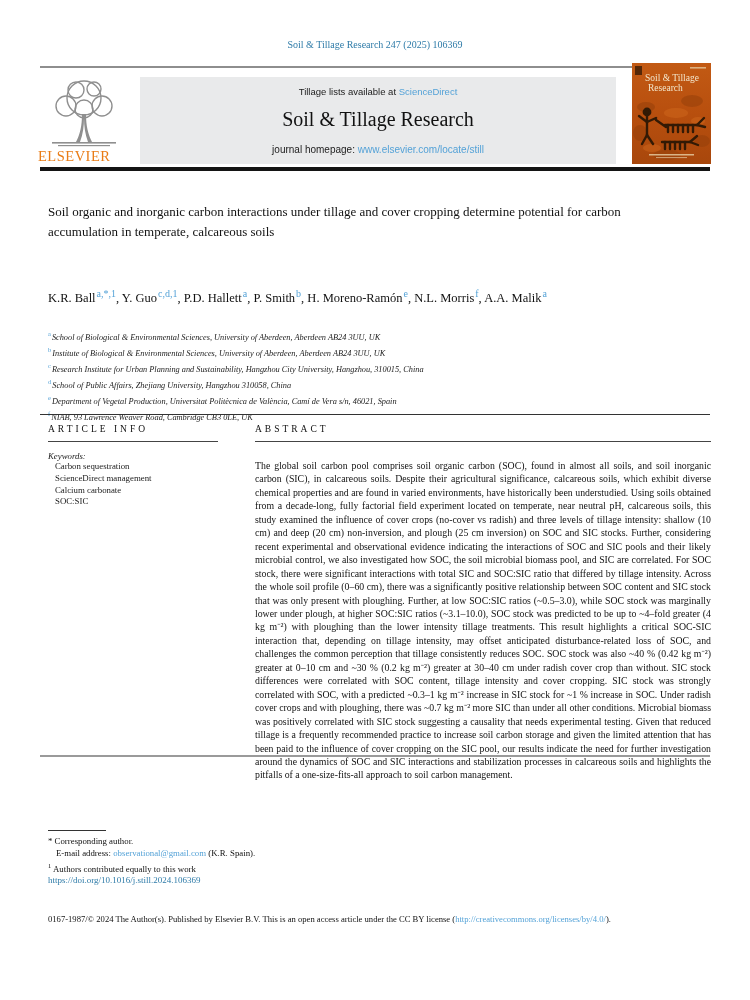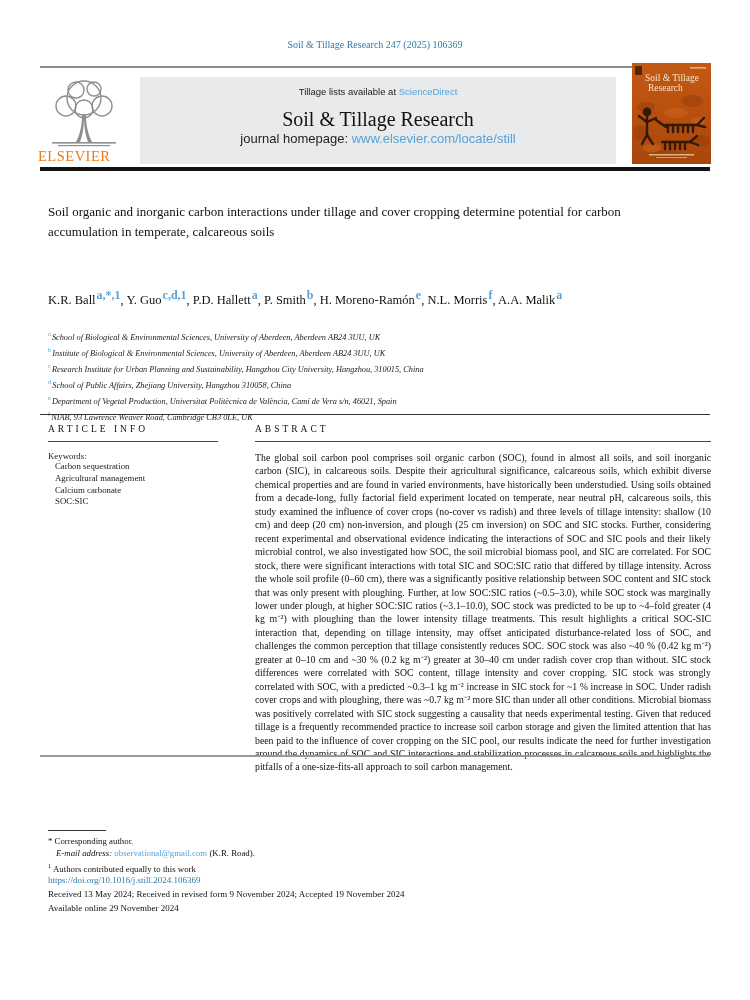--- a/index.html
+++ b/index.html
@@ -13,50 +13,50 @@
 
   
   .logo-box{position:absolute;top:76px;left:38px;width:92px;height:90px;}
   .logo-box svg{display:block;}
   .elsevier-word{font-family:"Liberation Serif",serif;font-size:14.5px;color:#e97c16;
                  letter-spacing:.5px;margin-top:0;}
   .gray-box{position:absolute;top:77px;left:140px;width:476px;height:87px;background:#e9eaeb;
             text-align:center;}
   .contents-line{margin-top:9px;font-size:9.5px;font-family:"Liberation Sans",sans-serif;color:#222;}
   .journal-name{margin-top:11px;font-size:20px;font-family:"Liberation Serif",serif;color:#111;}
-  .homepage-line{font-size:13px;font-family:"Liberation Sans",sans-serif;color:#222;}
+  .homepage-line{margin-top:13px;font-size:10px;font-family:"Liberation Sans",sans-serif;color:#222;}
   .link-light{color:#54a2d7;text-decoration:none;}
   .link-teal{color:#2e7ba8;text-decoration:none;}
   .cover{position:absolute;top:63px;left:632px;width:79px;height:101px;}
   .bar-black{position:absolute;top:167px;left:40px;width:670px;height:4px;background:#141414;}
 
   
   .title{position:absolute;top:202px;left:48px;width:610px;font-size:13px;line-height:1.52;color:#111;}
   .authors{position:absolute;top:286px;left:48px;width:548px;font-size:12.5px;line-height:1.5;color:#111;}
-  .authors sup{color:#54a2d7;font-size:12px;margin-left:1px;font-weight:bold;}
+  .authors sup{color:#54a2d7;font-size:10px;margin-left:1px;}
   .affils{position:absolute;top:328px;left:48px;width:640px;font-size:8.3px;font-style:italic;
           line-height:12.2px;color:#222;}
   .affils sup{color:#54a2d7;font-style:normal;font-size:6.5px;margin-right:1px;}
   .rule-thin-full{position:absolute;top:414px;left:40px;width:670px;height:1px;background:#333;}
 
   
   .col-head{font-size:9.5px;letter-spacing:3px;color:#111;}
   .info-col{position:absolute;top:424px;left:48px;width:175px;}
   .info-rule{margin-top:7px;height:1px;background:#444;width:170px;}
-  .kw-label{margin-top:9px;font-size:8.8px;}
+  .kw-label{margin-top:9px;font-size:8.8px;font-style:italic;}
   .kw-item{font-size:8.8px;line-height:11.8px;margin-left:7px;}
   .abs-col{position:absolute;top:424px;left:255px;width:456px;}
   .abs-rule{margin-top:7px;height:1px;background:#444;width:456px;}
-  .abs-text{margin-top:9px;font-size:9.8px;line-height:13.45px;text-align:justify;color:#111;}
+  .abs-text{margin-top:17px;font-size:9.8px;line-height:13.45px;text-align:justify;color:#111;}
   .rule-end{position:absolute;top:755px;left:40px;width:670px;height:2px;background:#9a9a9a;}
 
   
   .fn-rule{position:absolute;top:830px;left:48px;width:58px;height:1px;background:#333;}
   .footnotes{position:absolute;top:835px;left:48px;width:620px;font-size:8.8px;line-height:12.4px;color:#111;}
-  .footnotes .em{font-style:italic;}
+  .footnotes .em{}
   .footnotes sup{font-size:6.5px;}
   .fn-indent{padding-left:8px;}
 
   
   .doi{position:absolute;top:875px;left:48px;font-size:9px;}
   .dates{position:absolute;top:888px;left:48px;width:640px;font-size:9px;line-height:13.5px;color:#111;}
   .copyright{position:absolute;top:914px;left:48px;width:665px;font-size:8.6px;color:#111;}
 </style>
 </head>
 <body>
@@ -169,41 +169,40 @@
     <div><sup>f</sup><span>NIAB, 93 Lawrence Weaver Road, Cambridge CB3 0LE, UK</span></div>
   </div>
 
   <div class="rule-thin-full"></div>
 
   <div class="info-col">
     <div class="col-head">ARTICLE INFO</div>
     <div class="info-rule"></div>
     <div class="kw-label">Keywords:</div>
     <div class="kw-item">Carbon sequestration</div>
-    <div class="kw-item">Agricultural management</div>
+    <div class="kw-item">ScienceDirect management</div>
     <div class="kw-item">Calcium carbonate</div>
     <div class="kw-item">SOC:SIC</div>
   </div>
 
   <div class="abs-col">
     <div class="col-head">ABSTRACT</div>
     <div class="abs-rule"></div>
     <div class="abs-text">The global soil carbon pool comprises soil organic carbon (SOC), found in almost all soils, and soil inorganic carbon (SIC), in calcareous soils. Despite their agricultural significance, calcareous soils, which exhibit diverse chemical properties and are found in varied environments, have historically been understudied. Using soils obtained from a decade-long, fully factorial field experiment located on temperate, near neutral pH, calcareous soils, this study examined the influence of cover crops (no-cover vs radish) and three levels of tillage intensity: shallow (10 cm) and deep (20 cm) non-inversion, and plough (25 cm inversion) on SOC and SIC stocks. Further, considering recent experimental and observational evidence indicating the interactions of SOC and SIC pools and their likely microbial control, we also investigated how SOC, the soil microbial biomass pool, and SIC are correlated. For SOC stock, there were significant interactions with total SIC and SOC:SIC ratio that differed by tillage intensity. Across the whole soil profile (0–60 cm), there was a significantly positive relationship between SOC content and SIC stock that was only present with ploughing. Further, at low SOC:SIC ratios (~0.5–3.0), while SOC stock was marginally lower under plough, at higher SOC:SIC ratios (~3.1–10.0), SOC stock was predicted to be up to ~4–fold greater (4 kg m⁻²) with ploughing than the lower intensity tillage treatments. This result highlights a critical SOC-SIC interaction that, depending on tillage intensity, may offset anticipated disturbance-related loss of SOC, and challenges the common perception that tillage consistently reduces SOC. SOC stock was also ~40 % (0.42 kg m⁻²) greater at 0–10 cm and ~30 % (0.2 kg m⁻²) greater at 30–40 cm under radish cover crop than without. SIC stock differences were correlated with SOC content, tillage intensity and cover cropping. SIC stock was strongly correlated with SOC, with a predicted ~0.3–1 kg m⁻² increase in SIC stock for ~1 % increase in SOC. Under radish cover crops and with ploughing, there was ~0.7 kg m⁻² more SIC than under all other conditions. Microbial biomass was positively correlated with SIC stock suggesting a causality that needs experimental testing. Given that reduced tillage is a frequently recommended practice to increase soil carbon storage and given the limited attention that has been paid to the influence of cover cropping on the SIC pool, our results indicate the need for further investigation around the dynamics of SOC and SIC interactions and stabilization processes in calcareous soils and highlights the pitfalls of a one-size-fits-all approach to soil carbon management.</div>
   </div>
 
   <div class="rule-end"></div>
 
   <div class="fn-rule"></div>
   <div class="footnotes">
     <div><span>*</span><span> Corresponding author.</span></div>
-    <div class="fn-indent"><span class="em">E-mail address: </span><a href="#" class="link-light">observational@gmail.com</a><span> (K.R. Road).</span></div>
+    <div class="fn-indent"><span class="em">E-mail address: </span><a href="#" class="link-light">observational@gmail.com</a><span> (K.R. Spain).</span></div>
     <div><sup>1</sup><span> Authors contributed equally to this work</span></div>
   </div>
 
   <div class="doi">
     <a href="#" class="link-teal">https://doi.org/10.1016/j.still.2024.106369</a>
   </div>
-  <div class="dates">
-    <div>Received 13 May 2024; Received in revised form 9 November 2024; Accepted 19 November 2024</div>
-    <div>Available online 29 November 2024</div>
+  <div class="copyright">
+    <span>0167-1987/© 2024 The Author(s).  Published by Elsevier B.V. This is an open access article under the CC BY license (</span><a href="#" class="link-light">http://creativecommons.org/licenses/by/4.0/</a><span>).</span>
   </div>
 
 </div>
 
 </body></html>

